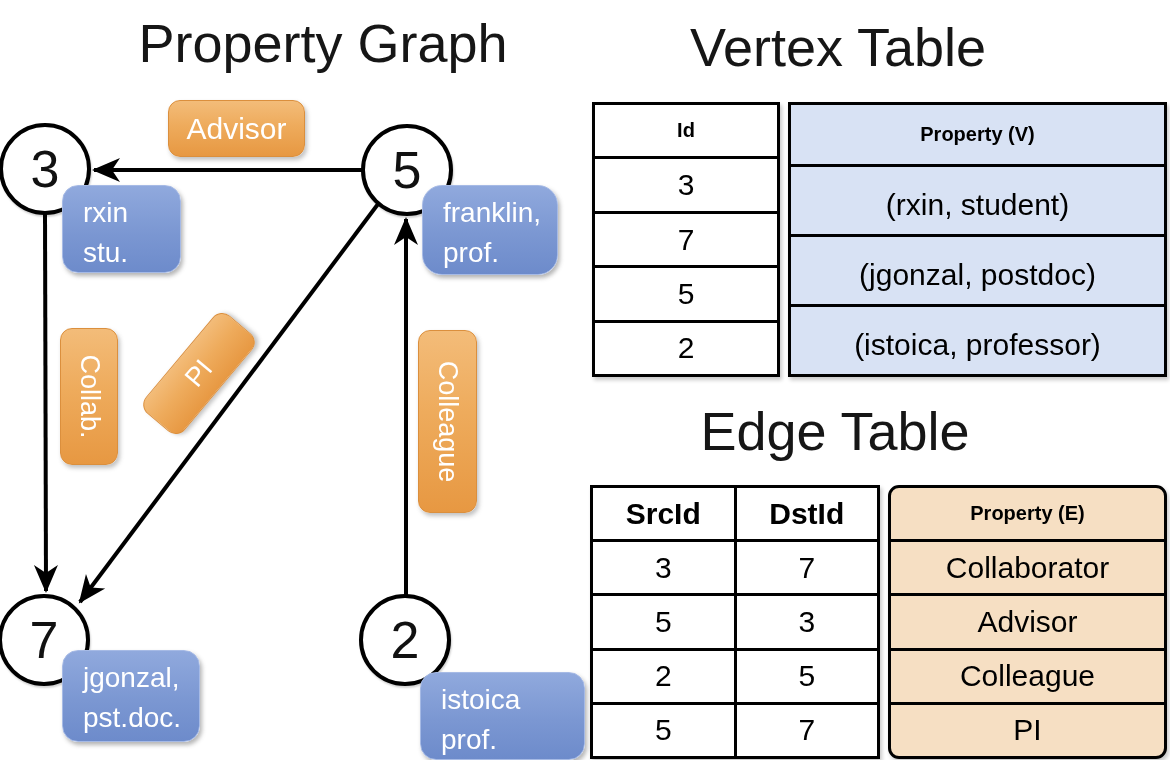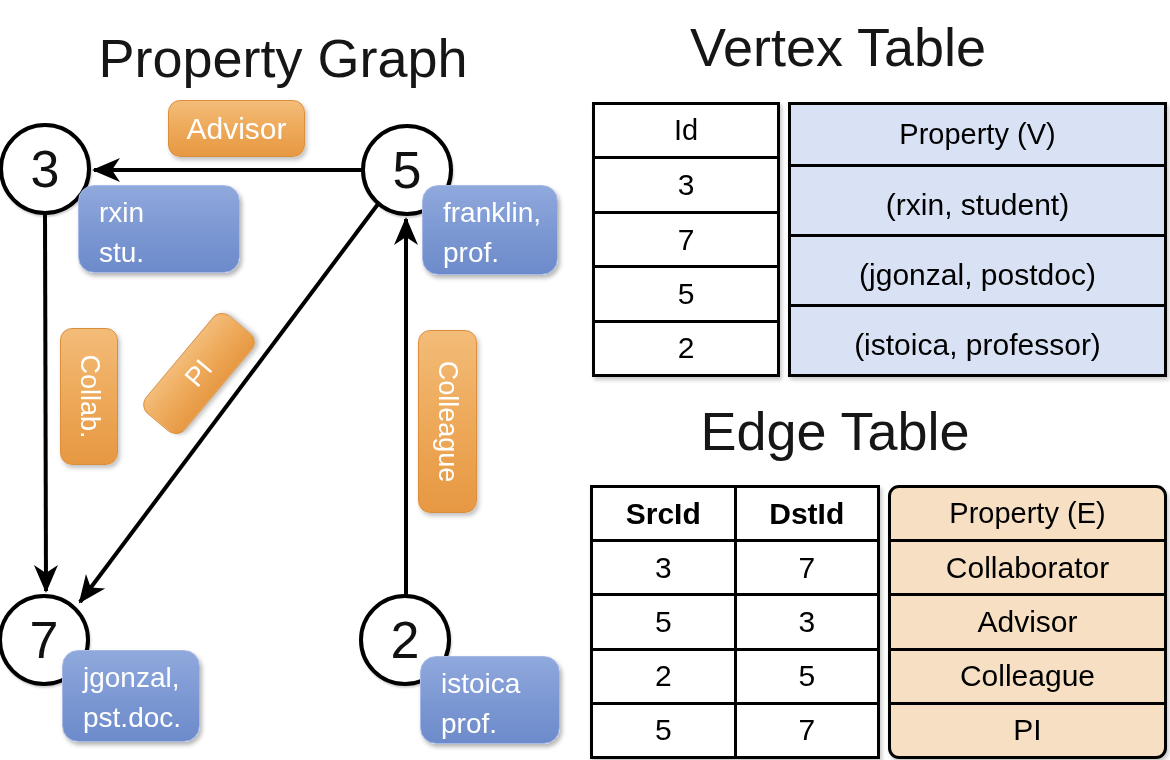--- a/index.html
+++ b/index.html
@@ -5,21 +5,21 @@
   html,body { margin:0; padding:0; background:#fff; }
   .canvas {
     position:relative; width:1170px; height:760px; overflow:hidden;
     background:#fff; font-family:"Liberation Sans", sans-serif;
   }
   
   .big-title {
     position:absolute; text-align:center; color:#161616;
     font-size:54px; font-weight:400; letter-spacing:0px; white-space:nowrap;
   }
-  .title-graph  { left:0;   top:27px;  width:566px; }
+  .title-graph  { left:0;   top:12px;  width:566px;padding-left:40px; }
   .title-vertex { left:580px; top:16px; width:516px; }
   .title-edge   { left:580px; top:400px; width:510px; }
 
   
   svg.edges { position:absolute; left:0; top:0; }
 
   
   .vcircle {
     position:absolute; width:92px; height:92px; box-sizing:border-box;
     border:4px solid #000; border-radius:50%; background:#fff;
@@ -33,24 +33,24 @@
 
   
   .vlabel {
     position:absolute; box-sizing:border-box; border-radius:16px;
     background:linear-gradient(180deg,#90a9dd 0%,#7b97d2 55%,#6d8bcb 100%);
     border:1.5px solid #a6bae5;
     box-shadow:2px 3px 4px rgba(90,90,90,0.45);
     color:#fff; font-size:28px; line-height:40px;
     padding:7px 0 0 20px;
   }
-  .lbl-rxin     { left:78px;  top:185px; width:162px; height:88px; }
-  .lbl-franklin { left:422px; top:185px; width:136px; height:90px; }
+  .lbl-rxin     { left:62px;  top:185px; width:119px; height:88px; }
+  .lbl-franklin { left:422px; top:185px; width:136px; height:90px;border-radius:20px; }
   .lbl-jgonzal  { left:62px;  top:650px; width:138px; height:92px; }
-  .lbl-istoica  { left:420px; top:656px; width:140px; height:88px; }
+  .lbl-istoica  { left:420px; top:672px; width:165px; height:88px; }
 
   
   .elabel {
     position:absolute; box-sizing:border-box; border-radius:12px;
     background:linear-gradient(180deg,#f3bc79 0%,#eeab5c 45%,#e79842 100%);
     border:1px solid #db8f3d;
     box-shadow:2px 3px 4px rgba(120,120,120,0.45);
     color:#fff; display:flex; align-items:center; justify-content:center;
   }
   .elabel span { white-space:nowrap; }
@@ -65,21 +65,21 @@
   .tbl-block {
     position:absolute; box-sizing:border-box; border:3px solid #000;
     display:flex; flex-direction:column;
     box-shadow:2px 3px 4px rgba(0,0,0,0.22);
   }
   .tbl-block .cell {
     flex:1; display:flex; align-items:center; justify-content:center;
     border-bottom:3px solid #000; font-size:30px; color:#000;
   }
   .tbl-block .cell:last-child { border-bottom:none; }
-  .tbl-block .cell.hdr { font-weight:normal; font-size:29px; }
+  .tbl-block .cell.hdr { font-weight:bold; font-size:20px; }
 
   .vtable-wrap { position:absolute; left:592px; top:102px; width:575px; height:275px; }
   .vt-id   { left:0;     top:0; width:188px; height:275px; background:#fff; }
   .vt-prop { left:196px; top:0; width:379px; height:275px; background:#d8e2f4;gap:8px; }
 
   .etable-wrap { position:absolute; left:590px; top:485px; width:577px; height:274px; }
   .et-srcdst { left:0; top:0; width:290px; height:274px; background:#fff; }
   .et-srcdst .row2 { display:flex; flex:1; border-bottom:3px solid #000; }
   .et-srcdst .row2:last-child { border-bottom:none; }
   .et-srcdst .c {

